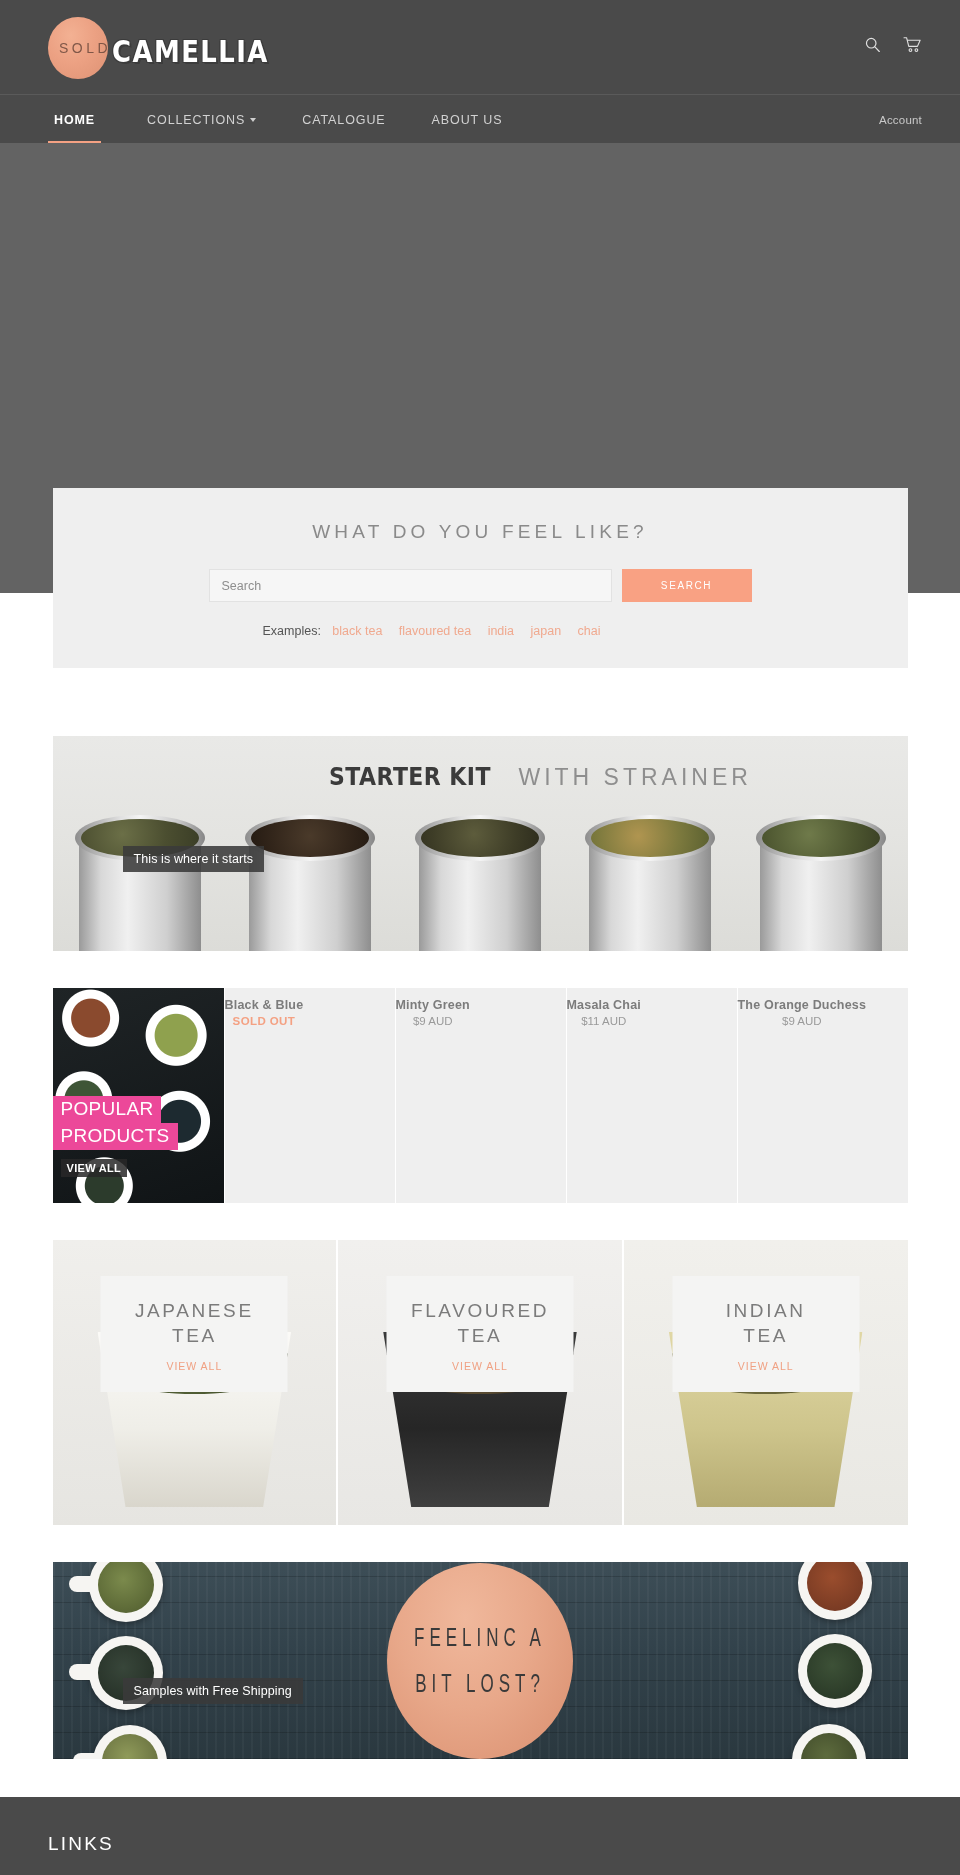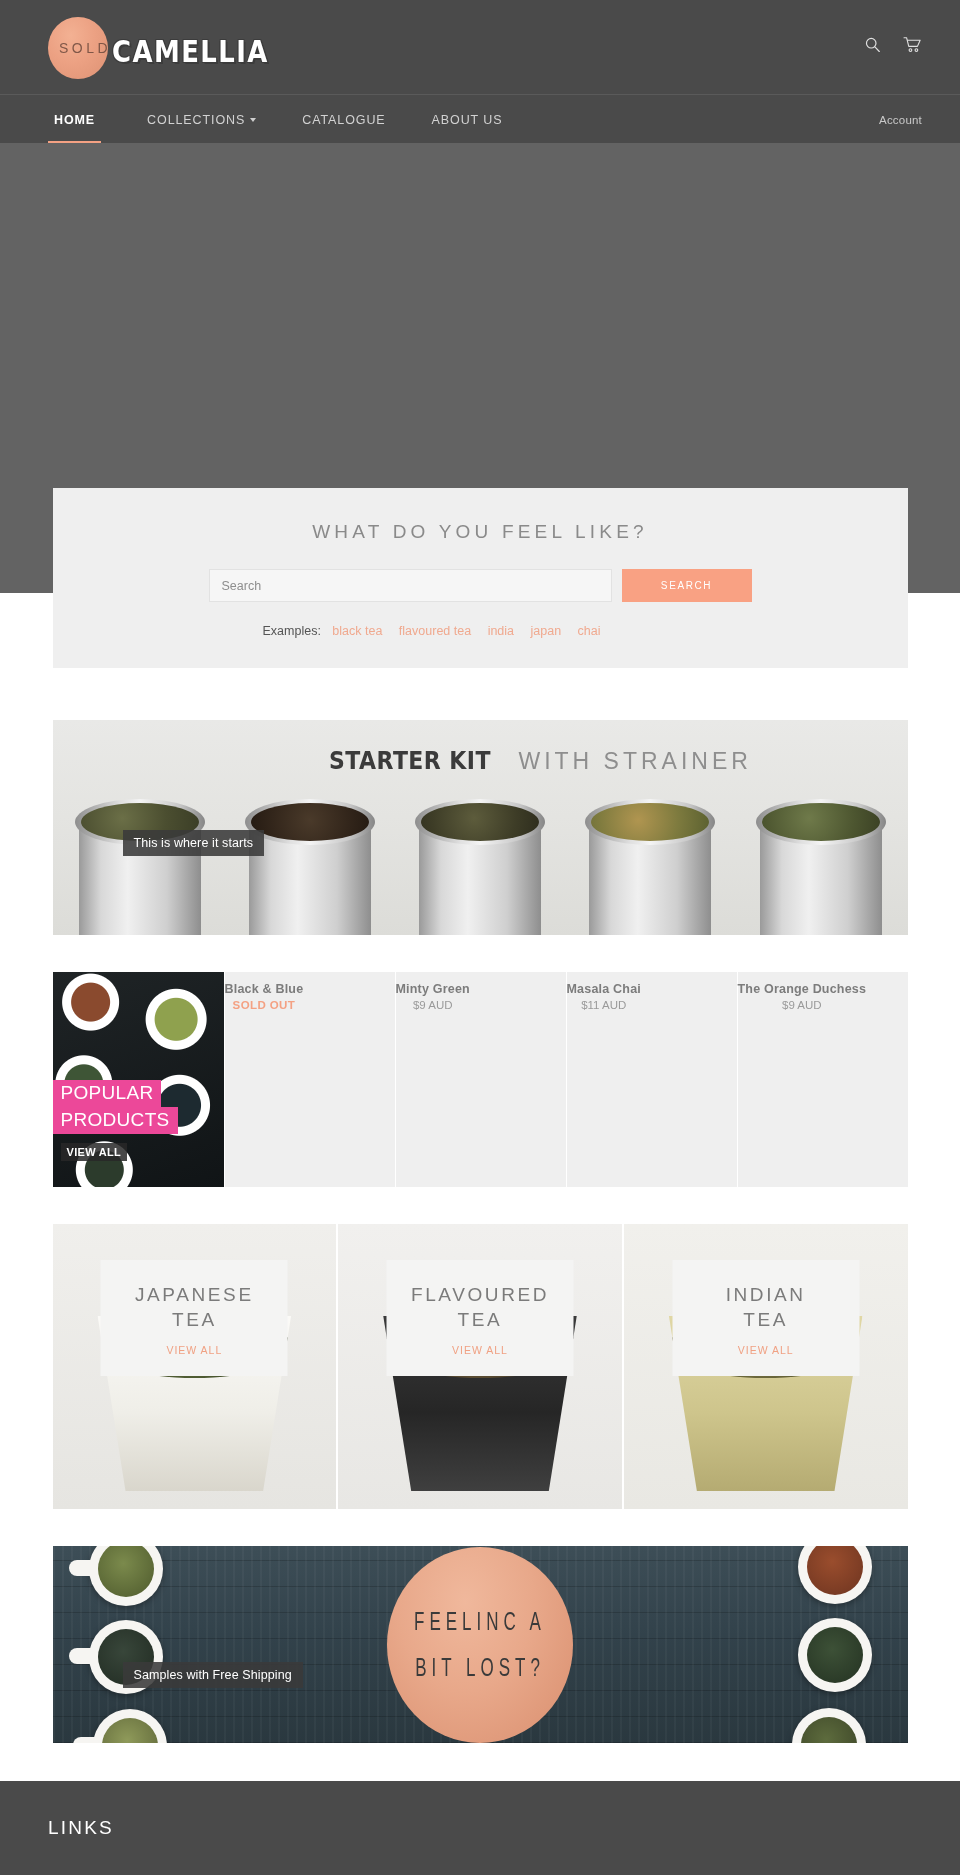--- a/index.html
+++ b/index.html
@@ -207,21 +207,21 @@
   }
   .examples-label { color: #555; margin-right: 8px; }
   .example-link {
     color: #f0a98f;
     margin-right: 13px;
     cursor: pointer;
     text-decoration: none;
   }
 
   
-  .wrap { width: 855px; margin: 0 auto; }
+  .wrap { width: 855px; margin: 16px auto; }
 
   
   .banner-starter {
     height: 215px;
     position: relative;
     overflow: hidden;
     background: linear-gradient(to bottom, #e9e9e7 0%, #e4e4e1 45%, #dcdcd8 100%);
     margin-bottom: 37px;
     cursor: pointer;
   }

